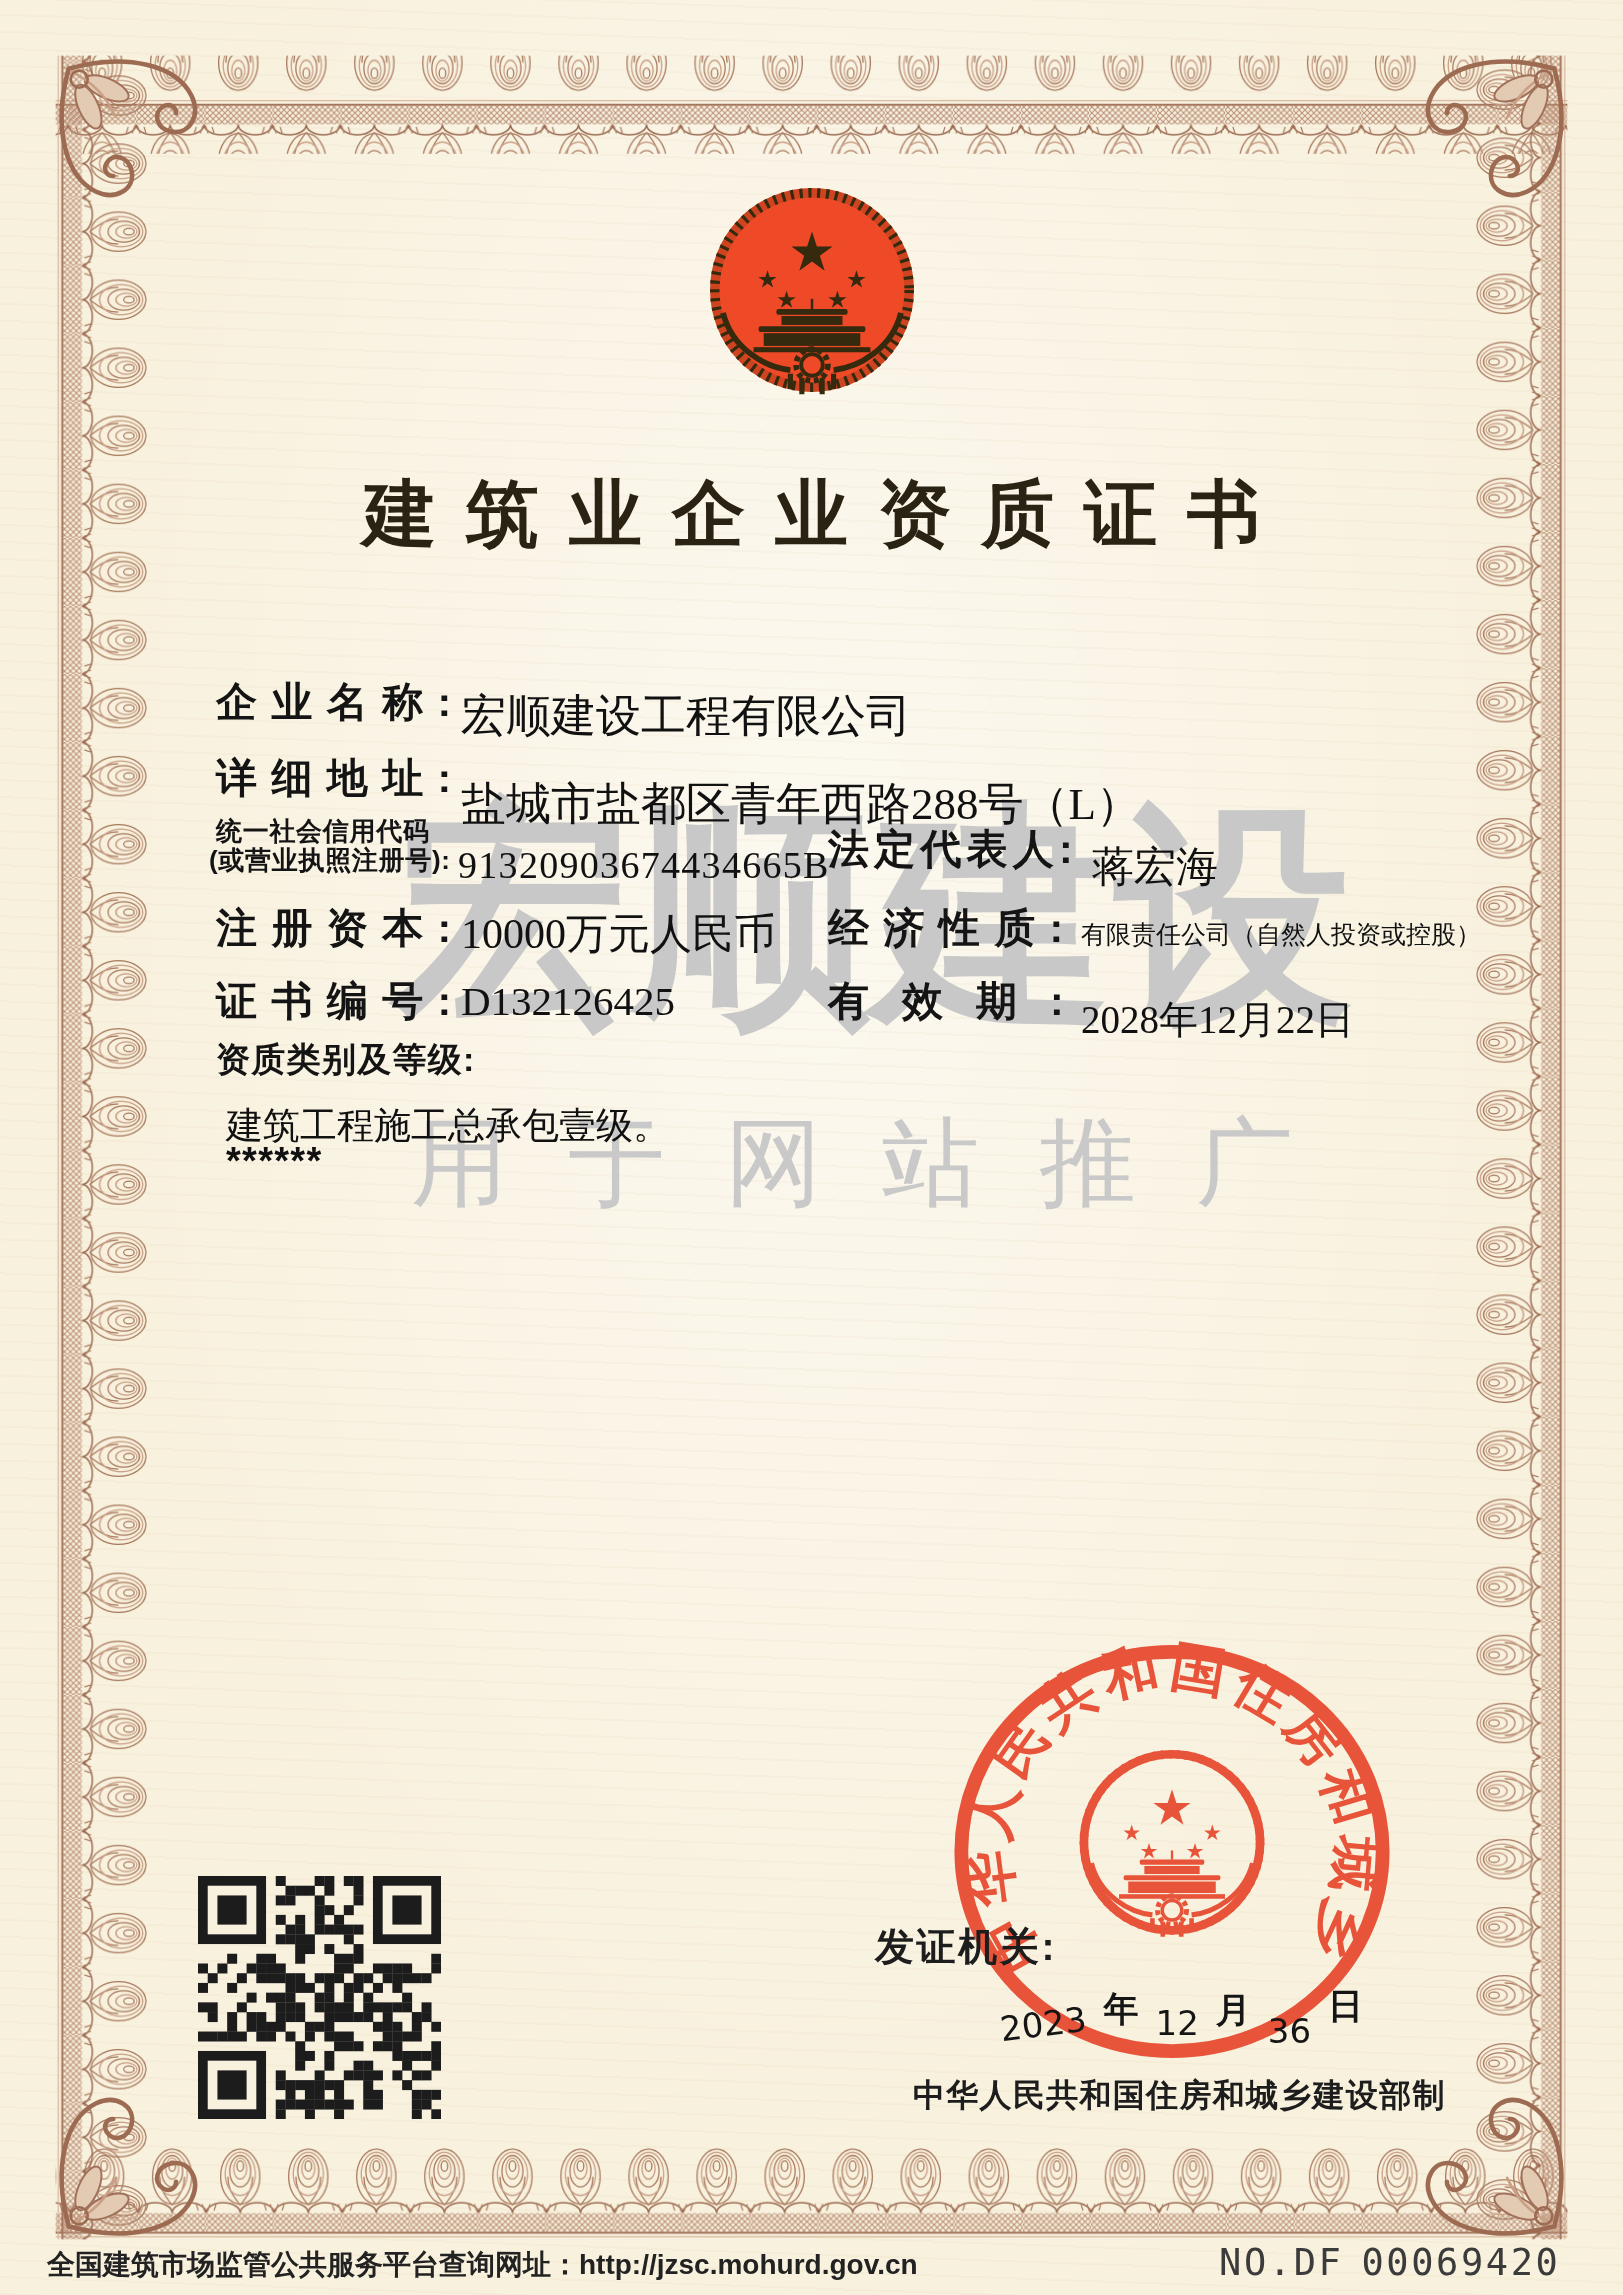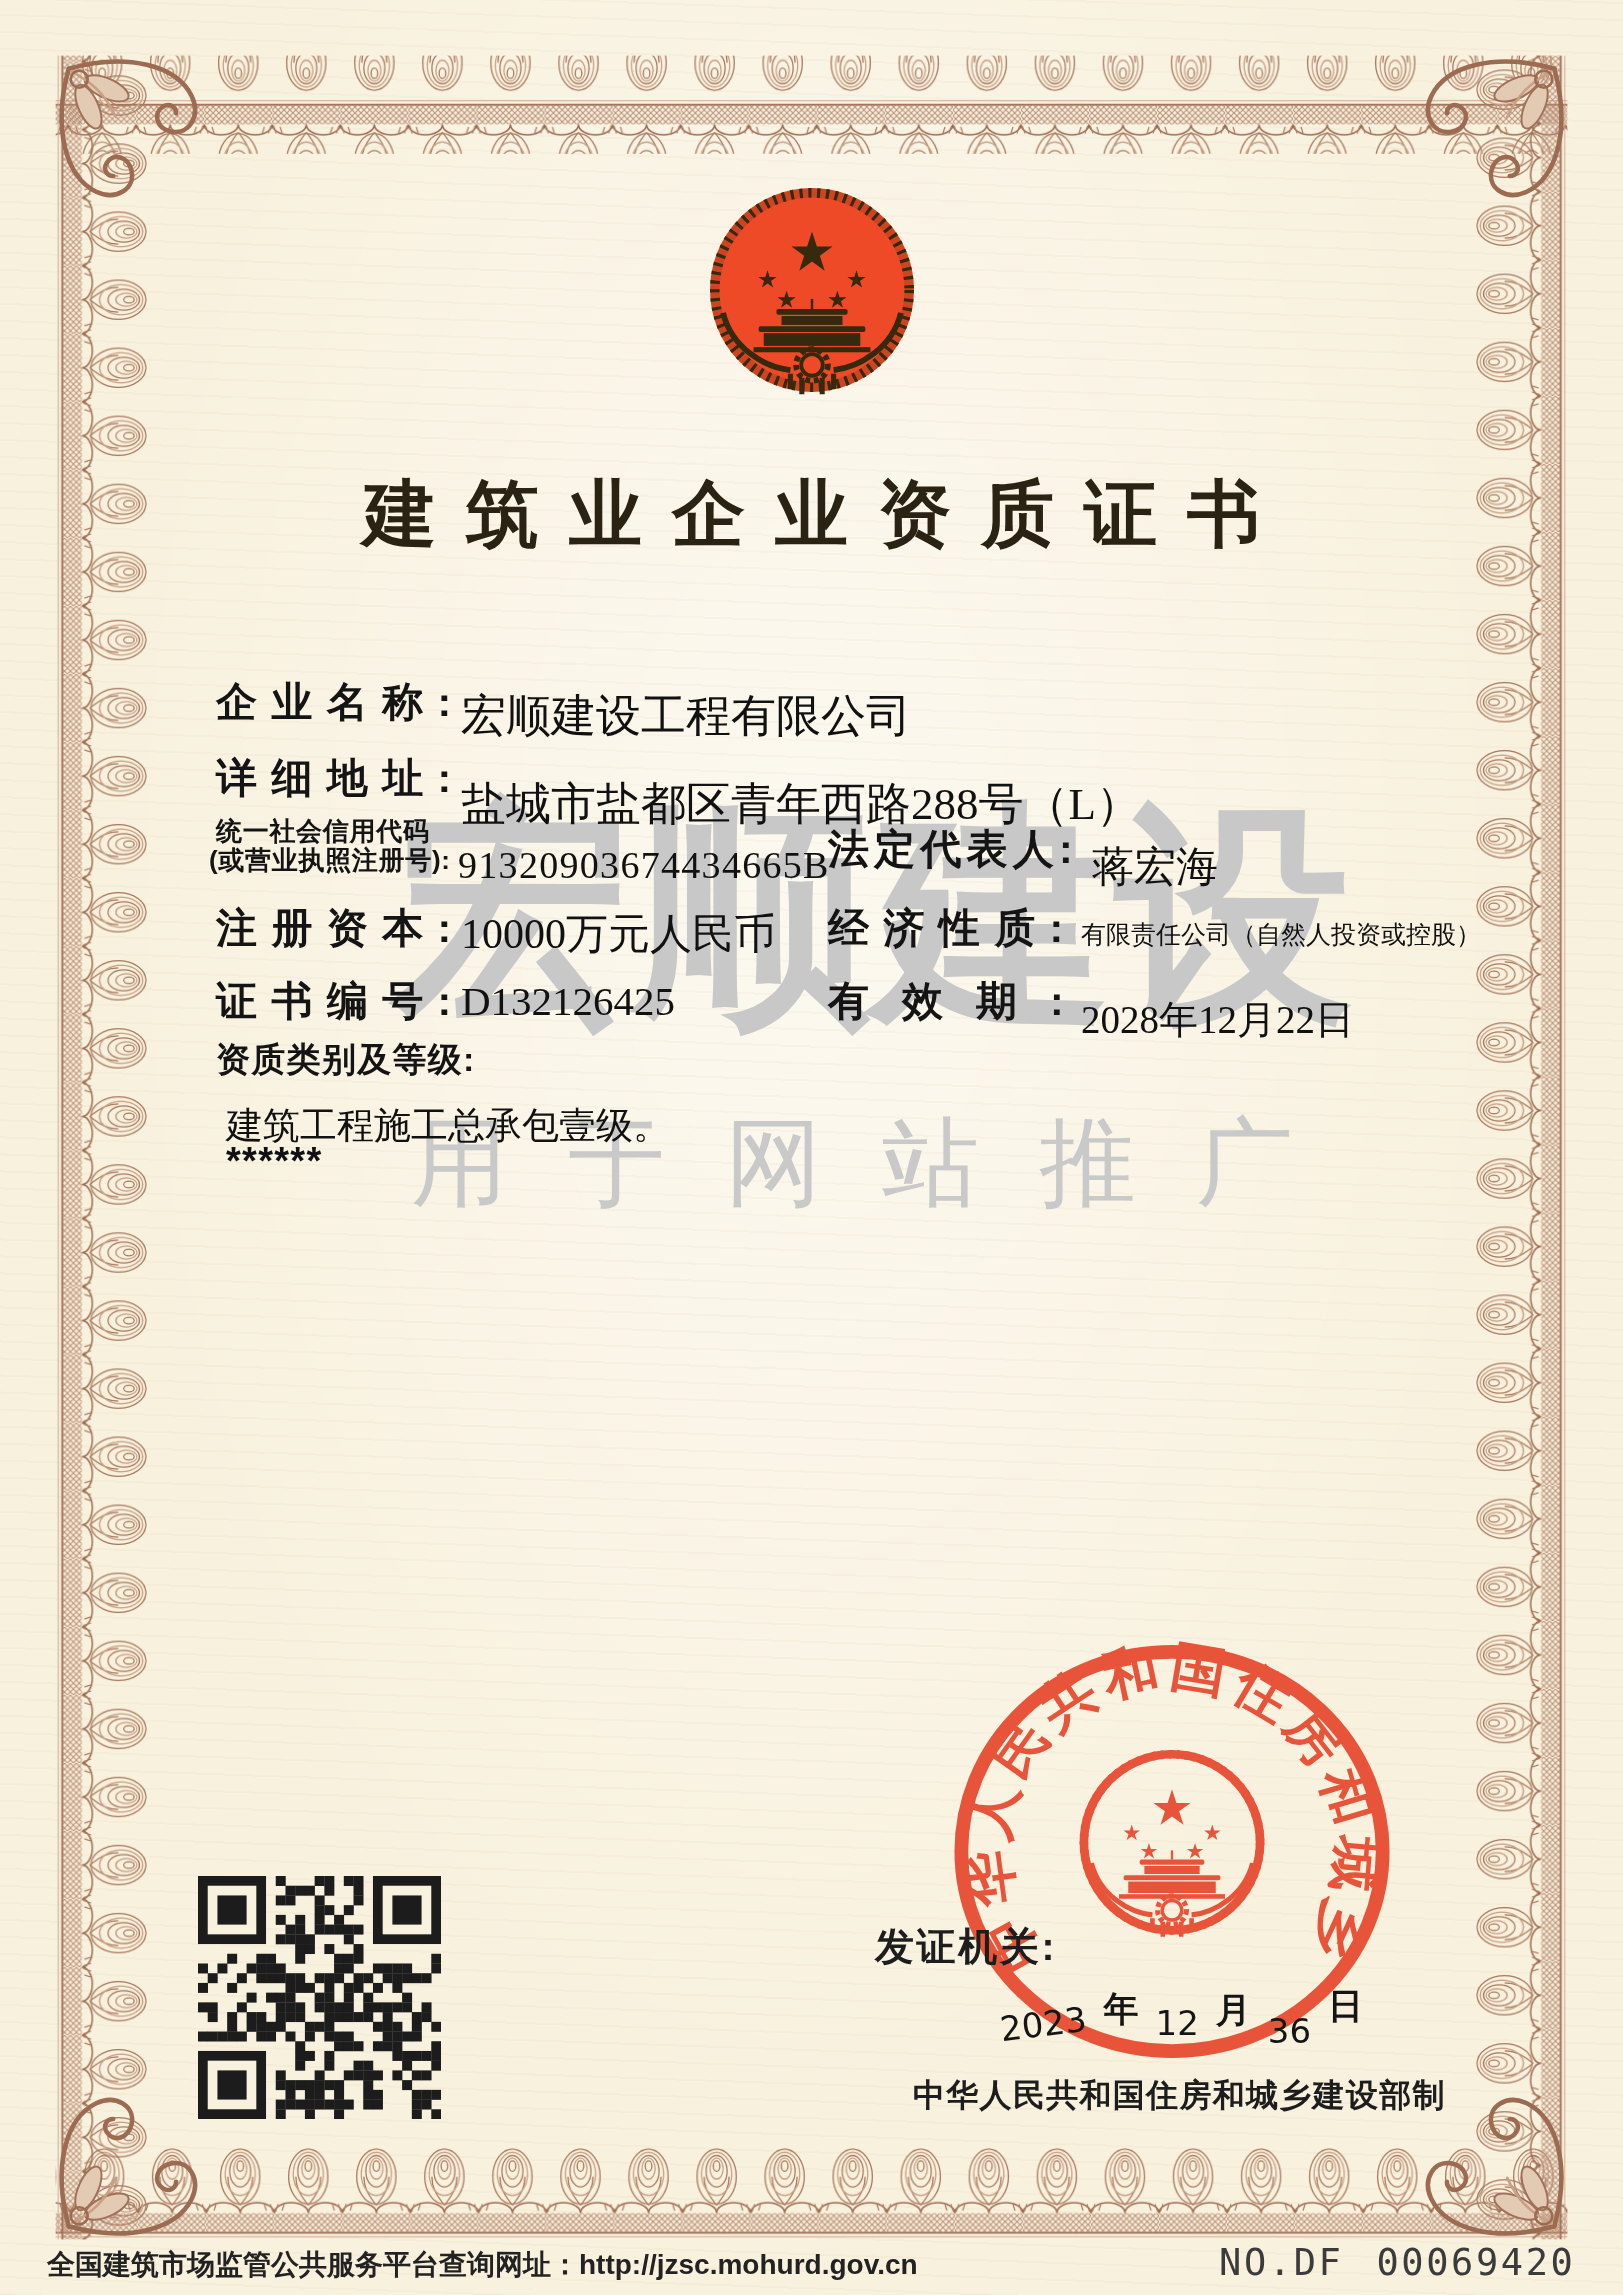--- a/index.html
+++ b/index.html
@@ -73,21 +73,21 @@
   .d-m{transform:translateY(21px);}
   .d-mu{transform:translateY(5.2px);}
   .d-d{transform:translateY(29px);}
   .d-du{transform:translateY(1.3px);}
   .made-by{left:913px;top:2074px;font-size:32px;font-weight:bold;letter-spacing:1.3px;
            color:#1d1d1d;z-index:3;white-space:nowrap;}
 
   
   .footer-query{left:47px;top:2246px;font-size:28px;font-weight:bold;color:#222;
                 z-index:3;white-space:nowrap;}
-  .footer-serial{left:1219px;top:2241px;z-index:3;display:flex;gap:33px;
+  .footer-serial{left:1219px;top:2241px;z-index:3;display:flex;gap:18px;
                  font-family:"DejaVu Sans Mono","Liberation Mono",monospace;
                  font-size:37px;color:#3b3b3b;letter-spacing:2.6px;white-space:nowrap;}
 </style>
 </head>
 <body>
 
 <div class="page">
 
   <svg id="border-svg" width="1623" height="2295" viewBox="0 0 2480 3507">
     <defs>

